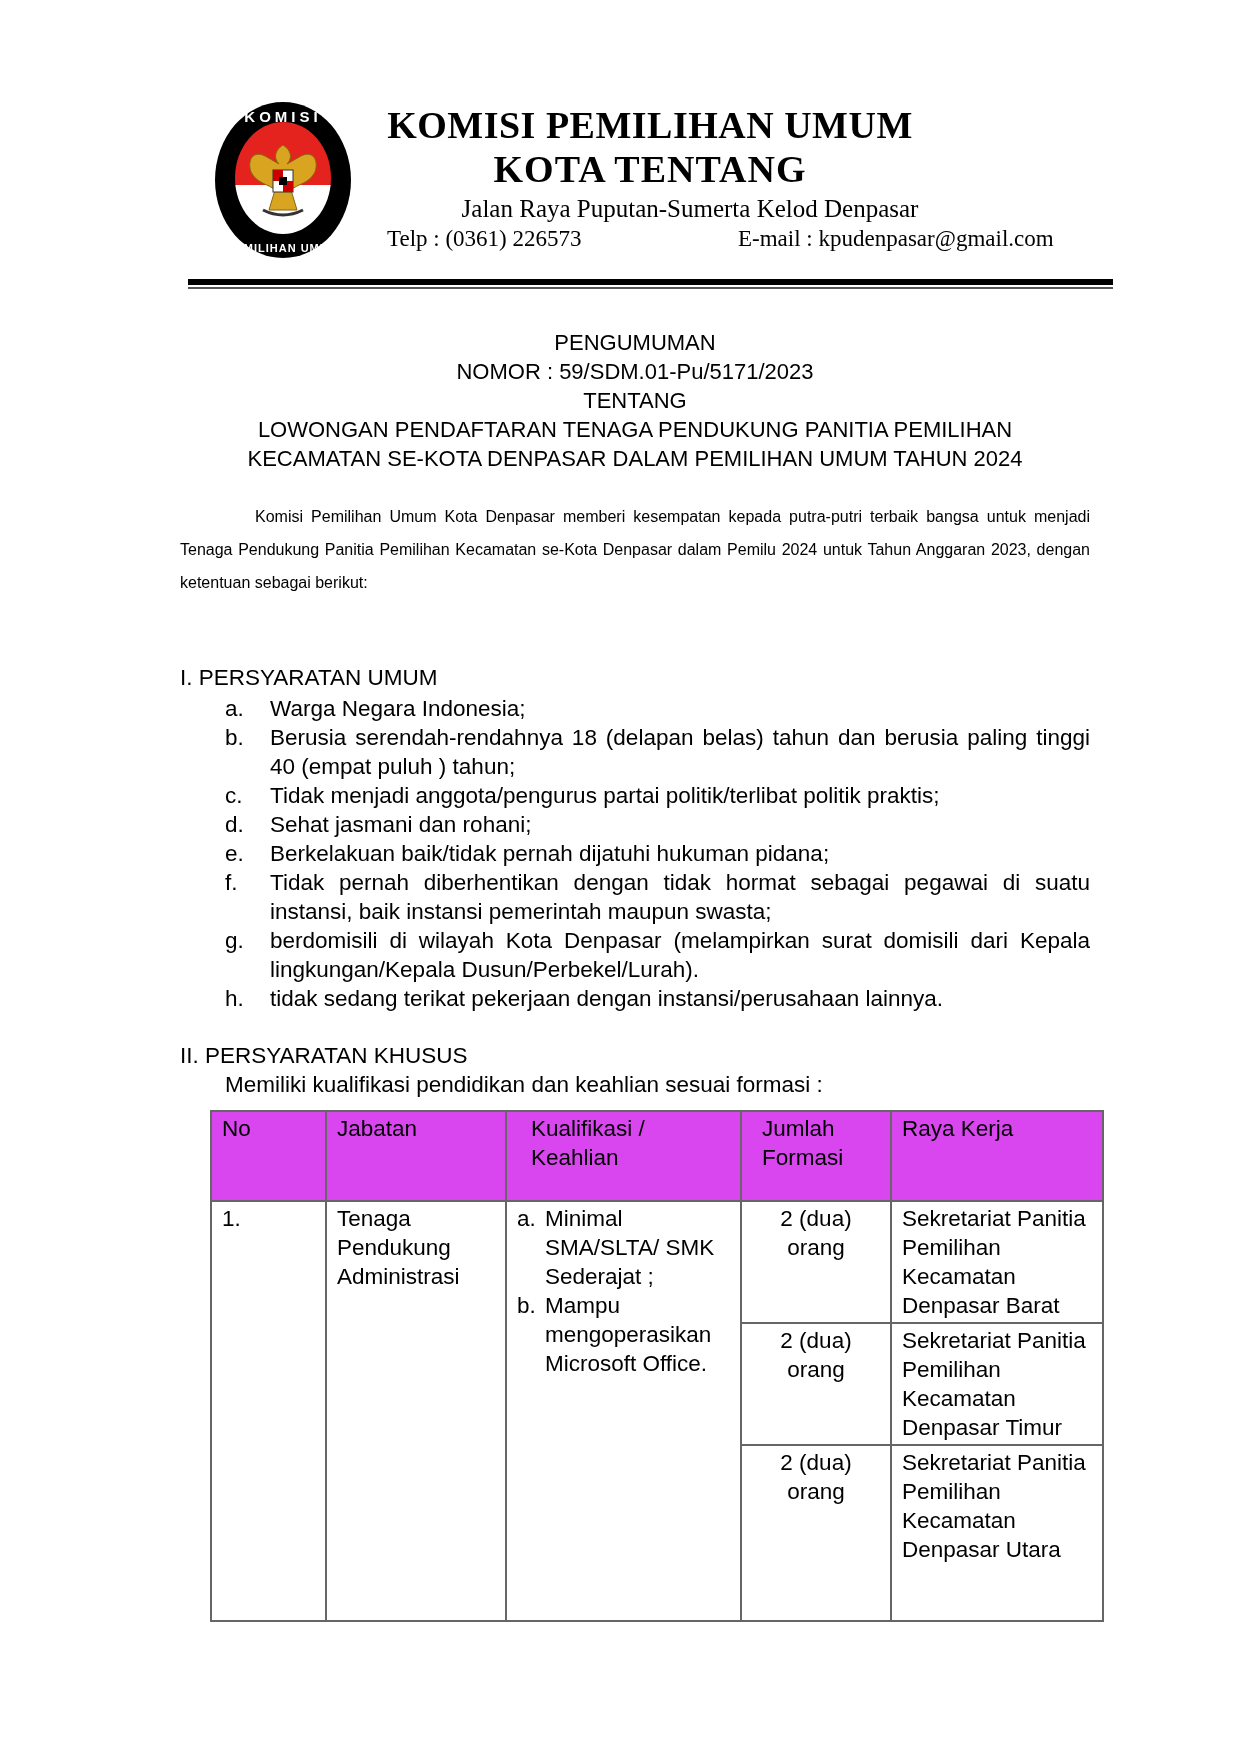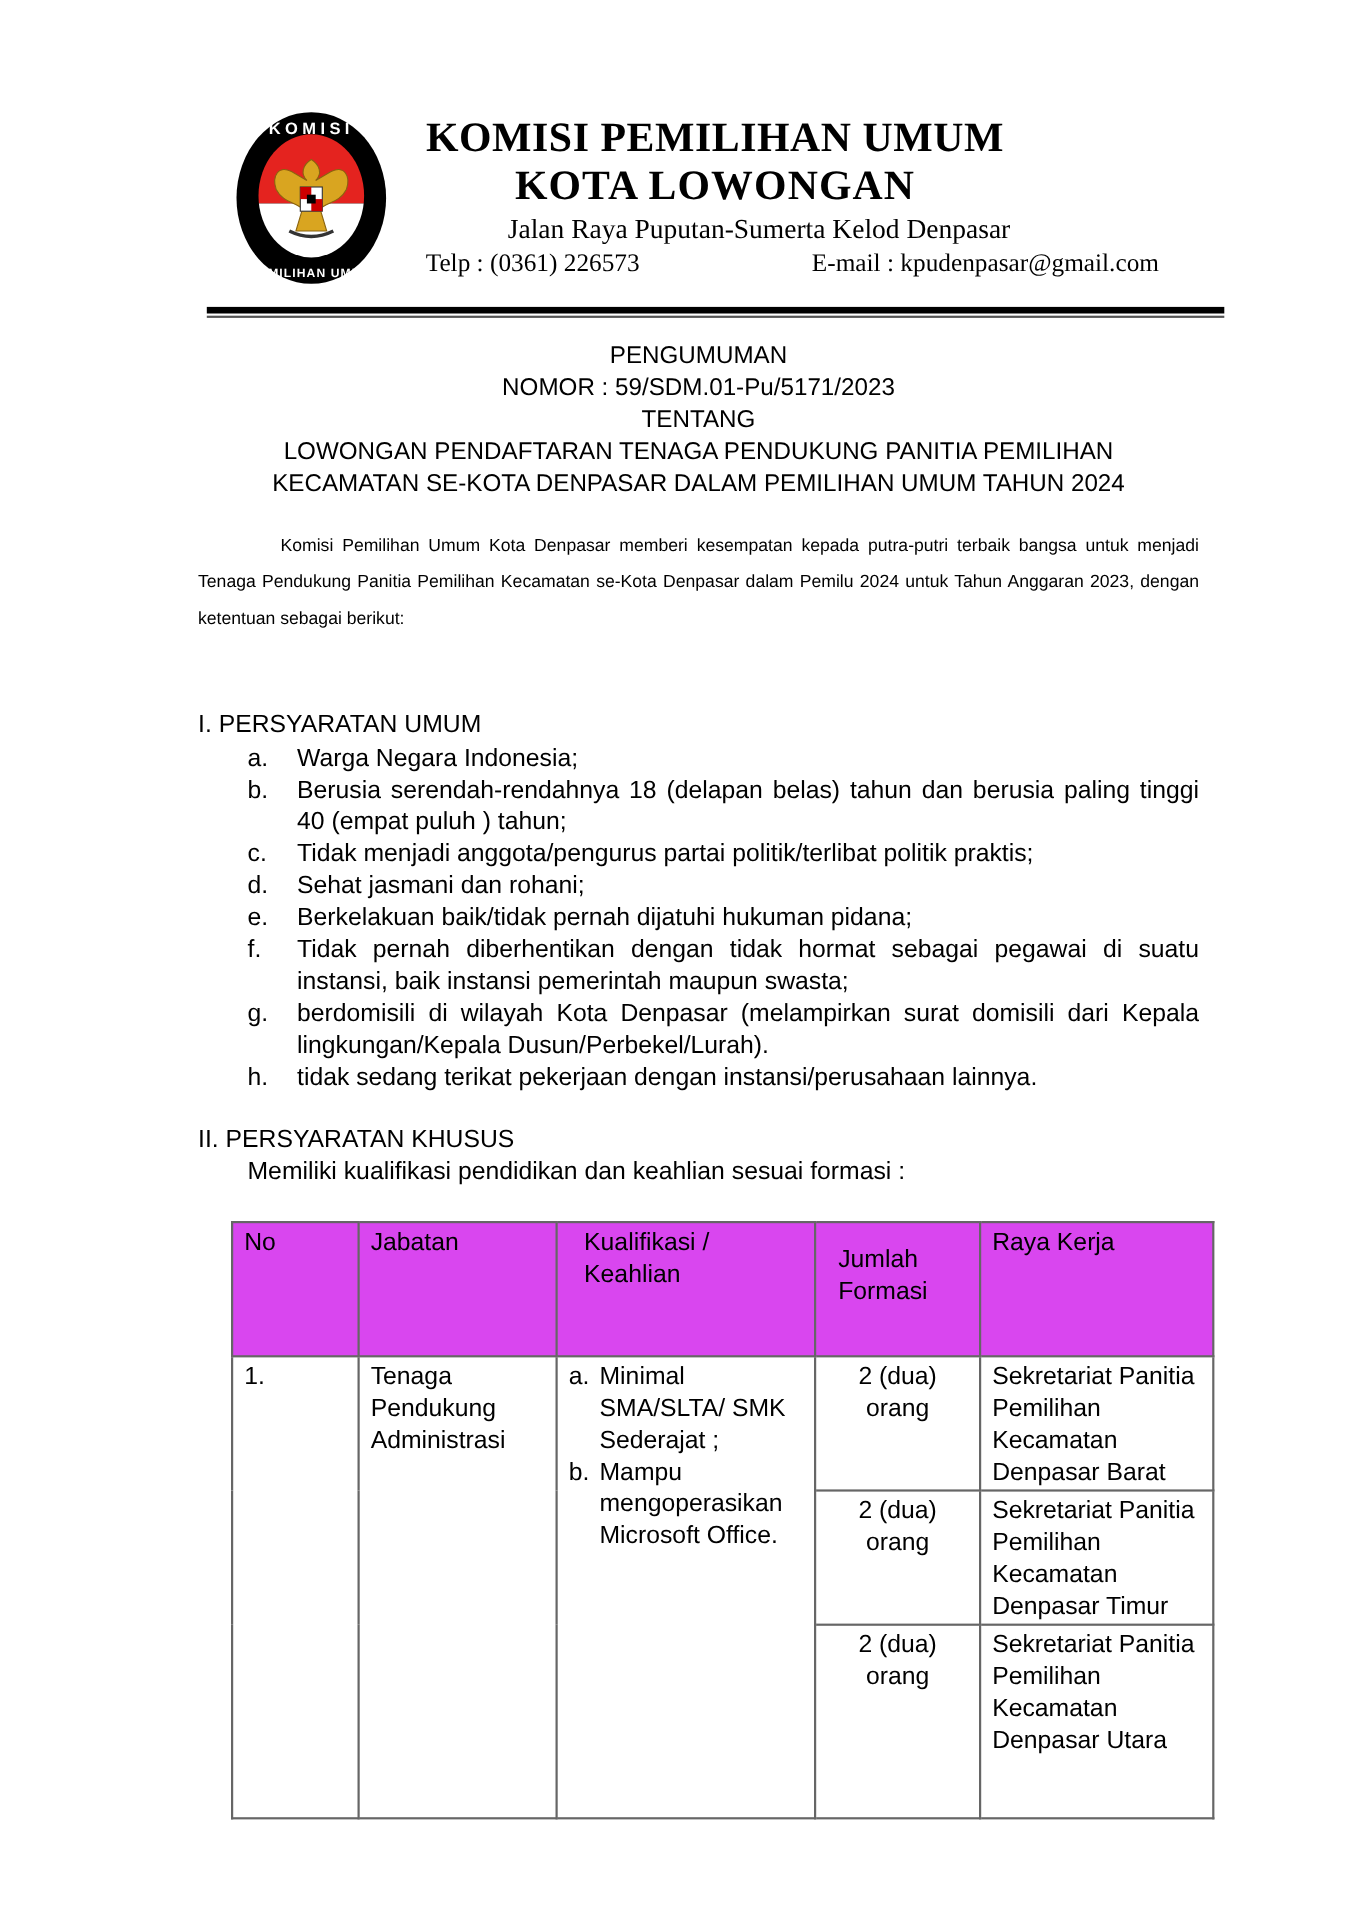--- a/index.html
+++ b/index.html
@@ -1,19 +1,19 @@
 <!DOCTYPE html>
 <html><head>
 <meta charset="utf-8">
 <style>
   html, body { margin:0; padding:0; background:#fff; }
   body { width:1241px; height:1755px; position:relative; overflow:hidden; color:#000; }
   .abs { position:absolute; }
   .serif { font-family:"Liberation Serif", serif; }
-  .sans { font-family:"Liberation Sans", sans-serif; }
+  .sans { font-family:"Liberation Sans", sans-serif;margin-top:20px; }
   #logo { left:213px; top:100px; width:140px; height:160px; }
   #org1 { left:360px; top:103px; width:580px; text-align:center; font-size:38px; font-weight:bold; letter-spacing:0.5px; }
   #org2 { left:360px; top:147px; width:580px; text-align:center; font-size:38px; font-weight:bold; letter-spacing:1px; }
   #addr { left:360px; top:195px; width:660px; text-align:center; font-size:25px; }
   #telp { left:387px; top:226px; font-size:23px; }
   #email { left:738px; top:226px; font-size:23px; }
   #rule1 { left:188px; top:279px; width:925px; height:6px; background:#000; }
   #rule2 { left:188px; top:287px; width:925px; height:2px; background:#555; }
   .ctr { left:160px; width:950px; text-align:center; font-size:22px; line-height:29px; }
   .body { font-size:16px; line-height:33px; }
@@ -47,21 +47,21 @@
     <rect x="60" y="70" width="20" height="22" fill="#fff" stroke="#333" stroke-width="1"></rect>
     <rect x="60" y="70" width="10" height="11" fill="#c00"></rect>
     <rect x="70" y="81" width="10" height="11" fill="#c00"></rect>
     <rect x="66" y="77" width="8" height="8" fill="#000"></rect>
     <path d="M50 110 Q70 120 90 110" fill="none" stroke="#333" stroke-width="3"></path>
     <text x="70" y="22" text-anchor="middle" fill="#fff" font-family="Liberation Sans, sans-serif" font-weight="bold" font-size="15" letter-spacing="4">KOMISI</text>
     <text x="70" y="152" text-anchor="middle" fill="#fff" font-family="Liberation Sans, sans-serif" font-weight="bold" font-size="11" letter-spacing="1">PEMILIHAN UMUM</text>
   </svg>
 </div>
 <div id="org1" class="abs serif">KOMISI PEMILIHAN UMUM</div>
-<div id="org2" class="abs serif">KOTA LOWONGAN</div>
+<div id="org2" class="abs serif">KOTA TENTANG</div>
 <div id="addr" class="abs serif">Jalan Raya Puputan-Sumerta Kelod Denpasar</div>
 <div id="telp" class="abs serif">Telp : (0361) 226573</div>
 <div id="email" class="abs serif">E-mail : kpudenpasar@gmail.com</div>
 <div id="rule1" class="abs"></div>
 <div id="rule2" class="abs"></div>
 
 <div class="abs sans ctr" style="top:308px">PENGUMUMAN</div>
 <div class="abs sans ctr" style="top:337px">NOMOR : 59/SDM.01-Pu/5171/2023</div>
 <div class="abs sans ctr" style="top:366px">TENTANG</div>
 <div class="abs sans ctr" style="top:395px">LOWONGAN PENDAFTARAN TENAGA PENDUKUNG PANITIA PEMILIHAN</div>
@@ -112,21 +112,21 @@
       <col style="width:180px">
       <col style="width:235px">
       <col style="width:150px">
       <col style="width:212px">
     </colgroup>
   <tbody>
       <tr>
     <th>No</th>
     <th>Jabatan</th>
     <th style="padding:2px 24px">Kualifikasi / Keahlian</th>
-    <th style="padding:18px 20px">Jumlah Formasi</th>
+    <th style="padding:2px 20px">Jumlah Formasi</th>
     <th>Raya Kerja</th>
   </tr>
   <tr>
     <td rowspan="3">1.</td>
     <td rowspan="3">Tenaga Pendukung Administrasi</td>
     <td rowspan="3">
       <div class="kl"><span class="lb">a.</span><span>Minimal SMA/SLTA/ SMK Sederajat  ;</span></div>
       <div class="kl"><span class="lb">b.</span><span>Mampu mengoperasikan Microsoft Office.</span></div>
     </td>
     <td style="text-align:center; padding:2px 30px">2 (dua) orang</td>

